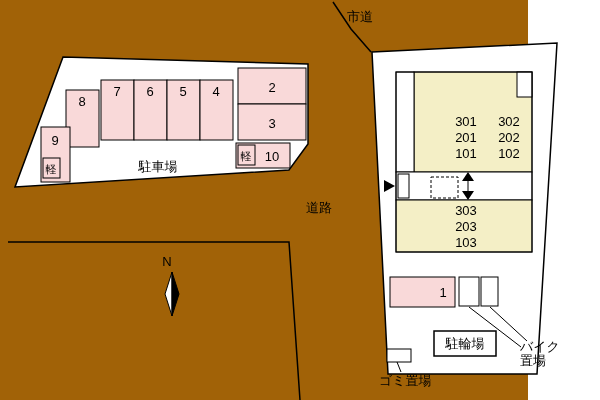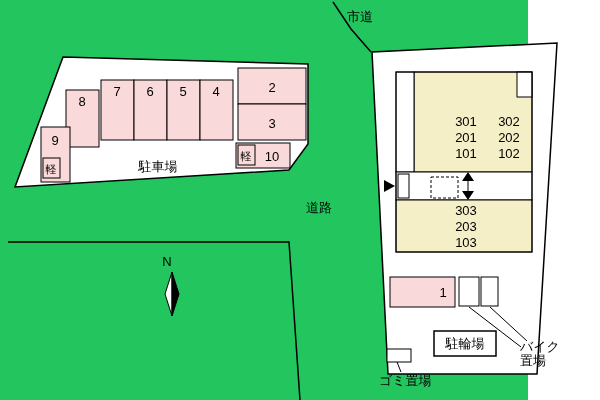--- a/index.html
+++ b/index.html
@@ -4,21 +4,21 @@
 <style>
   html, body {
     margin: 0;
     padding: 0;
     background: #ffffff;
   }
   .canvas-wrap {
     width: 528px;
     height: 400px;
     position: relative;
-    background: #22c55e;
+    background: #a16207;
   }
   svg { display: block; }
   text {
     font-family: "Liberation Sans", sans-serif;
     fill: #000000;
   }
   .lbl  { font-size: 13px; }
   .num  { font-size: 13px; }
   .small{ font-size: 11px; }
   .mid  { text-anchor: middle; }

